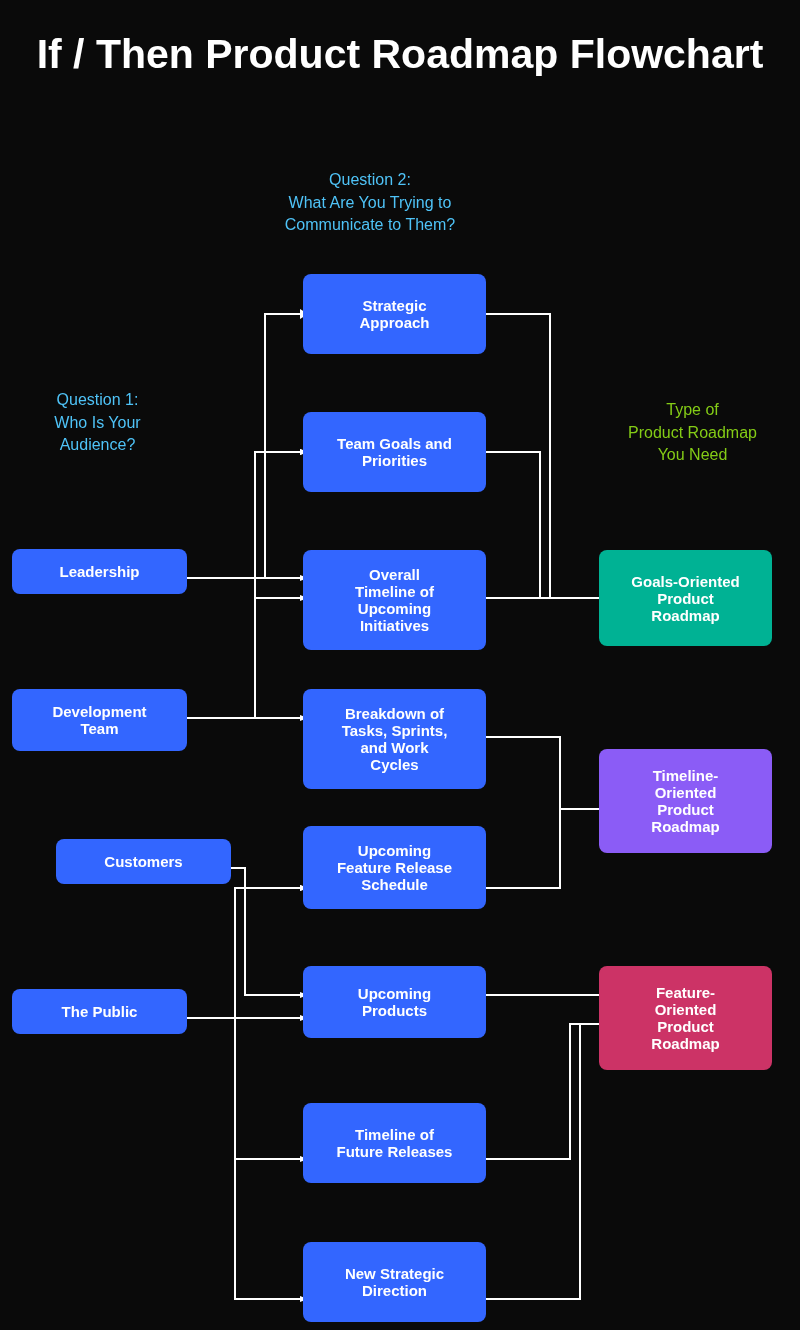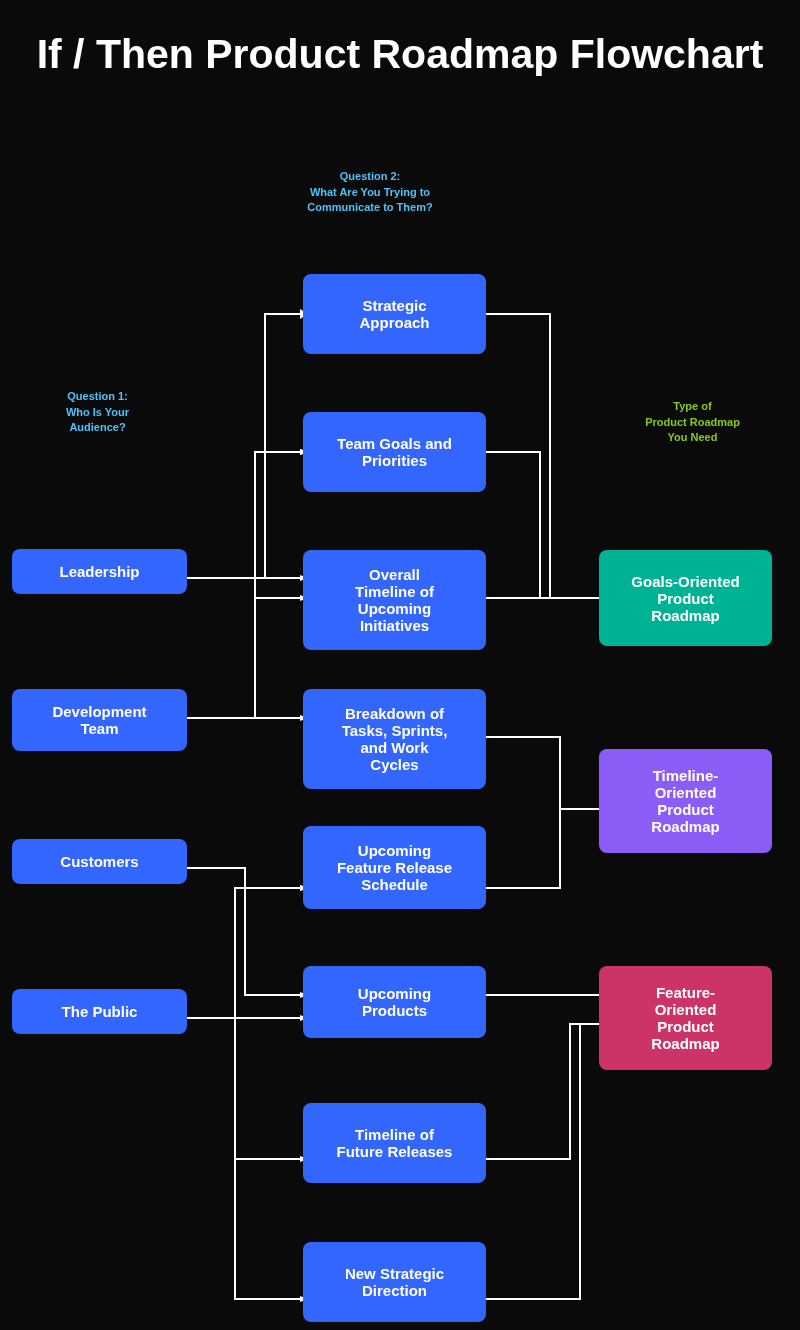--- a/index.html
+++ b/index.html
@@ -27,22 +27,22 @@
       position: relative;
       width: 800px;
       min-height: 1200px;
     }
 
     
     .question-label {
       position: absolute;
       text-align: center;
       color: #4fc3f7;
-      font-size: 11px;
-      font-weight: bold;
+      font-size: 16px;
+      font-weight: normal;
       line-height: 1.4;
     }
 
     .q1-label {
       left: 10px;
       top: 300px;
       width: 175px;
     }
 
     .q2-label {
@@ -197,21 +197,21 @@
   <div class="question-label q2-label">
     Question 2:<br>What Are You Trying to<br>Communicate to Them?
   </div>
 
   <div class="question-label type-label">
     Type of<br>Product Roadmap<br>You Need
   </div>
 
   <div class="audience-box" style="top: 600px;">Development<br>Team</div>
   <div class="audience-box" style="top: 460px;">Leadership</div>
-  <div class="audience-box" style="top: 750px;">Customers</div>
+  <div class="audience-box" style="top: 750px; margin-left: 44px;">Customers</div>
   <div class="audience-box" style="top: 900px;">The Public</div>
 
   <div class="middle-box" style="top: 185px; min-height: 80px;">Strategic<br>Approach</div>
   <div class="middle-box" style="top: 323px; min-height: 80px;">Team Goals and<br>Priorities</div>
   <div class="middle-box" style="top: 461px; min-height: 96px;">Overall<br>Timeline of<br>Upcoming<br>Initiatives</div>
   <div class="middle-box" style="top: 600px; min-height: 96px;">Breakdown of<br>Tasks, Sprints,<br>and Work<br>Cycles</div>
   <div class="middle-box" style="top: 737px; min-height: 80px;">Upcoming<br>Feature Release<br>Schedule</div>
   <div class="middle-box" style="top: 877px; min-height: 72px;">Upcoming<br>Products</div>
   <div class="middle-box" style="top: 1014px; min-height: 80px;">Timeline of<br>Future Releases</div>
   <div class="middle-box" style="top: 1153px; min-height: 80px;">New Strategic<br>Direction</div>

